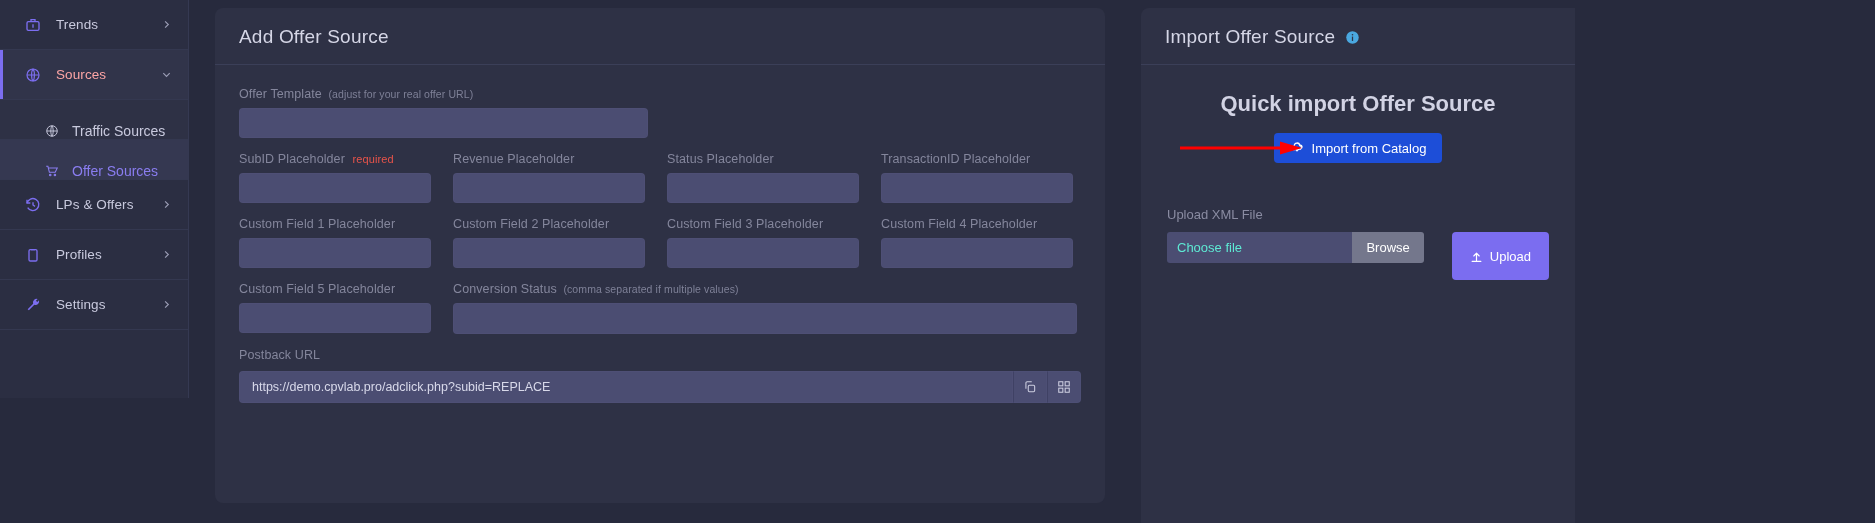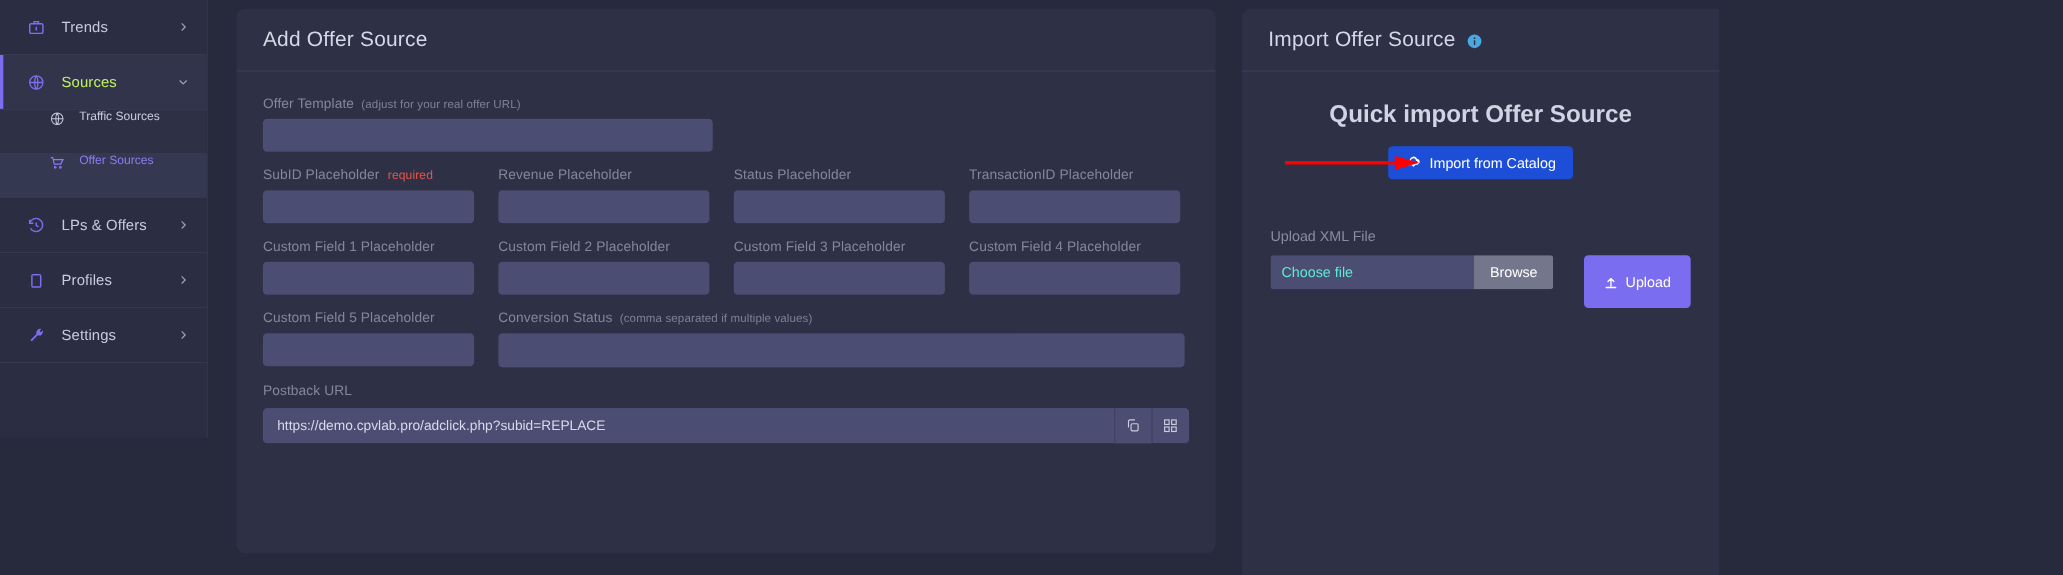--- a/index.html
+++ b/index.html
@@ -24,58 +24,58 @@
     display: flex; align-items: center;
     padding: 0 16px 0 24px;
     border-bottom: 1px solid #343850;
     color: #c9cade;
     font-size: 13.5px;
     cursor: pointer;
     background: #2b2e42;
   }
   .nav-item.active {
     background: #31344a;
-    color: #bef264;
+    color: #fca5a5;
   }
   .nav-item.active::before {
     content:""; position:absolute; left:0; top:0; bottom:0; width:3px;
     background:#7c6ef0;
   }
   .nav-ico {
     width: 18px; height: 18px; margin-right: 14px;
     display: inline-flex; align-items: center; justify-content: center;
     color: #7c6ef0; flex: 0 0 18px;
   }
   .nav-ico svg { width: 16px; height: 16px; display:block; }
   .nav-label { flex: 1; white-space: nowrap; letter-spacing: .1px; }
   .nav-chev { color: #9b9db5; font-size: 12px; display:flex; align-items:center; }
   .nav-chev svg { width: 11px; height: 11px; }
 
   .sub-item {
     height: 40px; min-height: 40px;
-    display: flex; align-items: flex-start;
+    display: flex; align-items: flex-end;
     padding-left: 44px;
     border-bottom: 1px solid #343850;
     background: #2e3145;
     color: #c9cade;
-    font-size: 11px;
+    font-size: 14px;
     cursor: pointer;
   }
   .sub-item.active { background: #353851; color: #8a7df0; }
   .sub-ico { width: 16px; height: 16px; margin-right: 12px; display:inline-flex; align-items:center; justify-content:center; color:#c9cade; flex:0 0 16px;}
   .sub-item.active .sub-ico { color: #8a7df0; }
   .sub-ico svg { width: 14px; height: 14px; display:block; }
 
   
   .content {
     flex: 1; height: 523px;
     background: #272a3d;
     display: flex;
     padding: 8px 0 0 0;
-    gap: 0;
+    gap: 12px;
   }
 
   .card {
     background: #2e3145;
     border-radius: 8px;
     display: flex; flex-direction: column;
   }
   .card-head {
     padding: 18px 24px 16px 24px;
     border-bottom: 1px solid #3b3f58;

